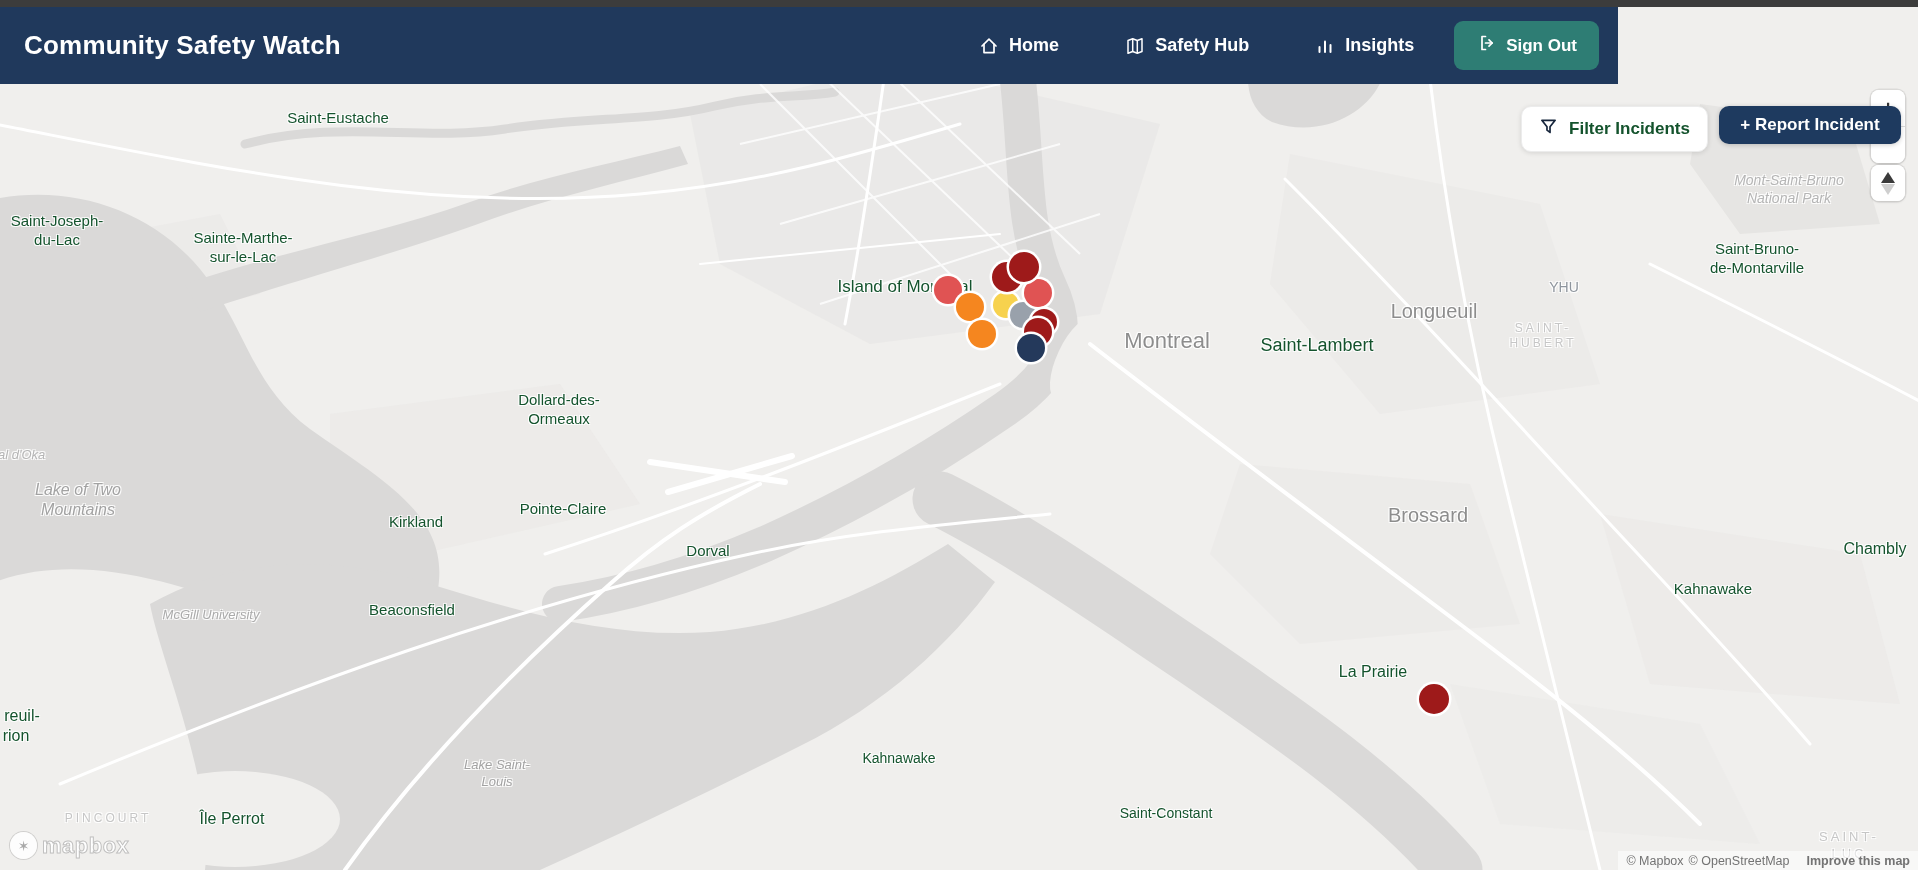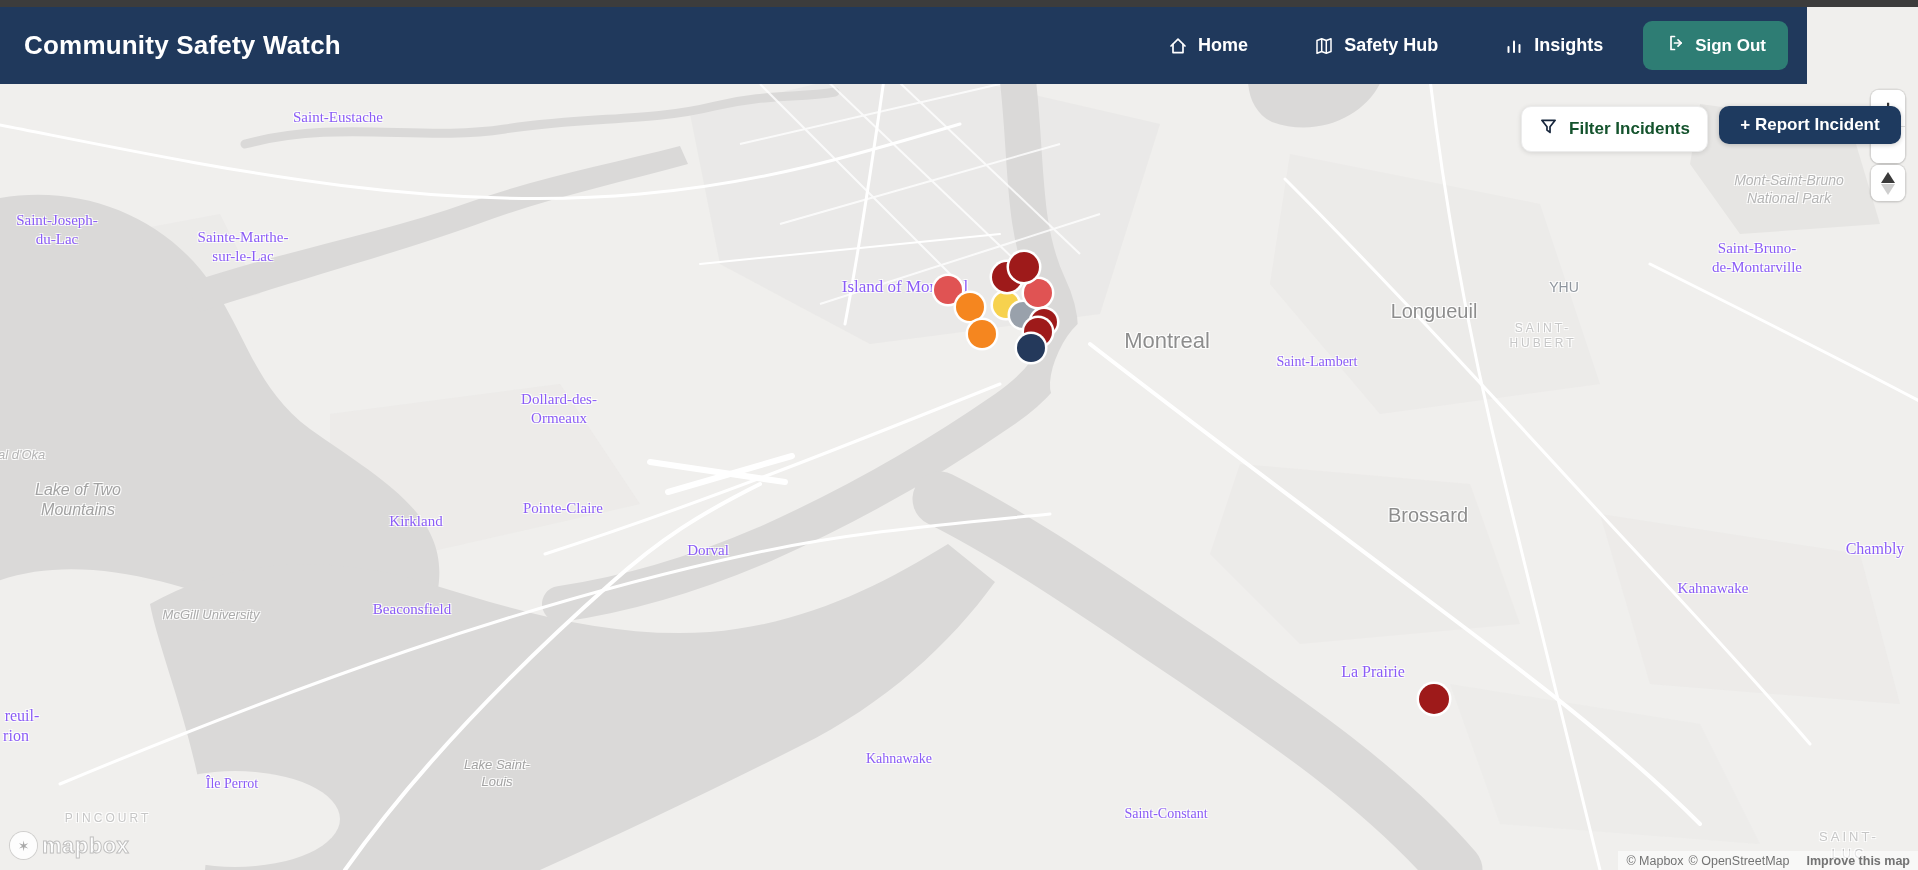--- a/index.html
+++ b/index.html
@@ -2,37 +2,37 @@
 <html><head>
 <meta charset="utf-8">
 <style>
   html,body{margin:0;padding:0;}
   body{width:1918px;height:870px;overflow:hidden;font-family:"Liberation Sans",sans-serif;background:#f0efed;position:relative;}
 
   
   .top-strip{position:absolute;left:0;top:0;width:1918px;height:7px;background:#3c3c3c;}
 
   
-  .navbar{position:absolute;left:0;top:7px;width:1807px;height:77px;background:#20395c;display:flex;align-items:center;box-sizing:border-box;padding:0 19px 0 24px;z-index:30;}
+  .navbar{position:absolute;left:0;top:7px;width:1618px;height:77px;background:#20395c;display:flex;align-items:center;box-sizing:border-box;padding:0 19px 0 24px;z-index:30;}
   .nav-title{color:#fff;font-size:26px;font-weight:bold;letter-spacing:.2px;}
   .nav-spacer{flex:1;}
   .nav-links{display:flex;gap:66px;margin-right:40px;}
   .nav-item{display:flex;align-items:center;gap:10px;color:#fff;font-size:18px;font-weight:600;cursor:pointer;}
   .nav-item svg{display:block;}
   .signout-btn{display:flex;align-items:center;gap:10px;background:#2e7d74;color:#fff;font-size:17px;font-weight:bold;border:none;border-radius:9px;padding:0 22px;height:49px;cursor:pointer;}
 
   
   .map{position:absolute;left:0;top:84px;width:1918px;height:786px;background:#f0efed;overflow:hidden;cursor:grab;}
   .map-art{position:absolute;left:0;top:0;z-index:1;}
 
   .layer-labels{position:absolute;left:0;top:0;width:100%;height:100%;z-index:2;}
   .plbl{position:absolute;transform:translate(-50%,-50%);white-space:pre-line;text-align:center;line-height:1.28;color:#a6a6a6;
         text-shadow:-1px -1px 0 rgba(255,255,255,.85),1px -1px 0 rgba(255,255,255,.85),-1px 1px 0 rgba(255,255,255,.85),1px 1px 0 rgba(255,255,255,.85);}
   .k-city{color:#8d8d8d;}
-  .k-town{color:#8b5cf6;font-family:Liberation Serif, serif;}
+  .k-town{color:#14532d;}
   .k-water{color:#a2a2a2;font-style:italic;}
   .k-park{color:#b5b5b5;font-style:italic;}
   .k-district{color:#c6c6c6;letter-spacing:3px;}
   .k-poi{color:#8e959d;}
   .k-poi-italic{color:#aaaaaa;font-style:italic;}
 
   .layer-markers{position:absolute;left:0;top:0;width:100%;height:100%;z-index:3;}
   .marker{position:absolute;border-radius:50%;box-shadow:0 0 0 2.5px #fff;cursor:pointer;}
 
   
@@ -164,21 +164,21 @@
 
   <div class="layer-labels">
       <div class="plbl k-town" style="left: 338px; top: 34px; font-size: 15px;">Saint-Eustache</div>
       <div class="plbl k-town" style="left: 57px; top: 146px; font-size: 15px;">Saint-Joseph-
 du-Lac</div>
       <div class="plbl k-town" style="left: 243px; top: 163px; font-size: 15px;">Sainte-Marthe-
 sur-le-Lac</div>
       <div class="plbl k-park" style="left: 18px; top: 371px; font-size: 13px;">nal d'Oka</div>
       <div class="plbl k-town" style="left: 905px; top: 203px; font-size: 17px;">Island of Montreal</div>
       <div class="plbl k-city" style="left: 1167px; top: 257px; font-size: 22px;">Montreal</div>
-      <div class="plbl k-town" style="left: 1317px; top: 262px; font-size: 14px; margin-top: 16px;">Saint-Lambert</div>
+      <div class="plbl k-town" style="left: 1317px; top: 262px; font-size: 18px;">Saint-Lambert</div>
       <div class="plbl k-city" style="left: 1434px; top: 188px; font-size: 20px; margin-top: 40px;">Longueuil</div>
       <div class="plbl k-poi" style="left: 1564px; top: 204px; font-size: 14px;">YHU</div>
       <div class="plbl k-district" style="left: 1543px; top: 252px; font-size: 12px;">SAINT-
 HUBERT</div>
       <div class="plbl k-park" style="left: 1789px; top: 106px; font-size: 14px;">Mont-Saint-Bruno
 National Park</div>
       <div class="plbl k-town" style="left: 1757px; top: 174px; font-size: 15px;">Saint-Bruno-
 de-Montarville</div>
       <div class="plbl k-town" style="left: 559px; top: 325px; font-size: 15px;">Dollard-des-
 Ormeaux</div>
@@ -189,21 +189,21 @@
       <div class="plbl k-town" style="left: 708px; top: 467px; font-size: 15px;">Dorval</div>
       <div class="plbl k-poi-italic" style="left: 211px; top: 531px; font-size: 13px;">McGill University</div>
       <div class="plbl k-town" style="left: 412px; top: 526px; font-size: 15px;">Beaconsfield</div>
       <div class="plbl k-city" style="left: 1428px; top: 432px; font-size: 20px;">Brossard</div>
       <div class="plbl k-town" style="left: 1875px; top: 465px; font-size: 16px;">Chambly</div>
       <div class="plbl k-town" style="left: 1713px; top: 505px; font-size: 15px;">Kahnawake</div>
       <div class="plbl k-town" style="left: 1373px; top: 588px; font-size: 16px;">La Prairie</div>
       <div class="plbl k-water" style="left: 497px; top: 690px; font-size: 13px;">Lake Saint-
 Louis</div>
       <div class="plbl k-town" style="left: 899px; top: 675px; font-size: 14px;">Kahnawake</div>
-      <div class="plbl k-town" style="left: 232px; top: 700px; font-size: 14px;">Île Perrot</div>
+      <div class="plbl k-town" style="left: 232px; top: 735px; font-size: 16px;">Île Perrot</div>
       <div class="plbl k-town" style="left: 1166px; top: 730px; font-size: 14px;">Saint-Constant</div>
       <div class="plbl k-district" style="left: 108px; top: 735px; font-size: 12px;">PINCOURT</div>
       <div class="plbl k-district" style="left: 1849px; top: 762px; font-size: 13px;">SAINT-LUC</div>
       <div class="plbl k-town" style="left: 22px; top: 632px; font-size: 16px;">reuil-</div>
       <div class="plbl k-town" style="left: 16px; top: 652px; font-size: 16px;">rion</div>
     </div>
 
   <div class="layer-markers">
       <div class="marker" style="left: 934px; top: 192px; height: 28px; width: 28px; background: rgb(224, 83, 83);"></div>
       <div class="marker" style="left: 956px; top: 209px; height: 28px; width: 28px; background: rgb(245, 134, 31);"></div>

